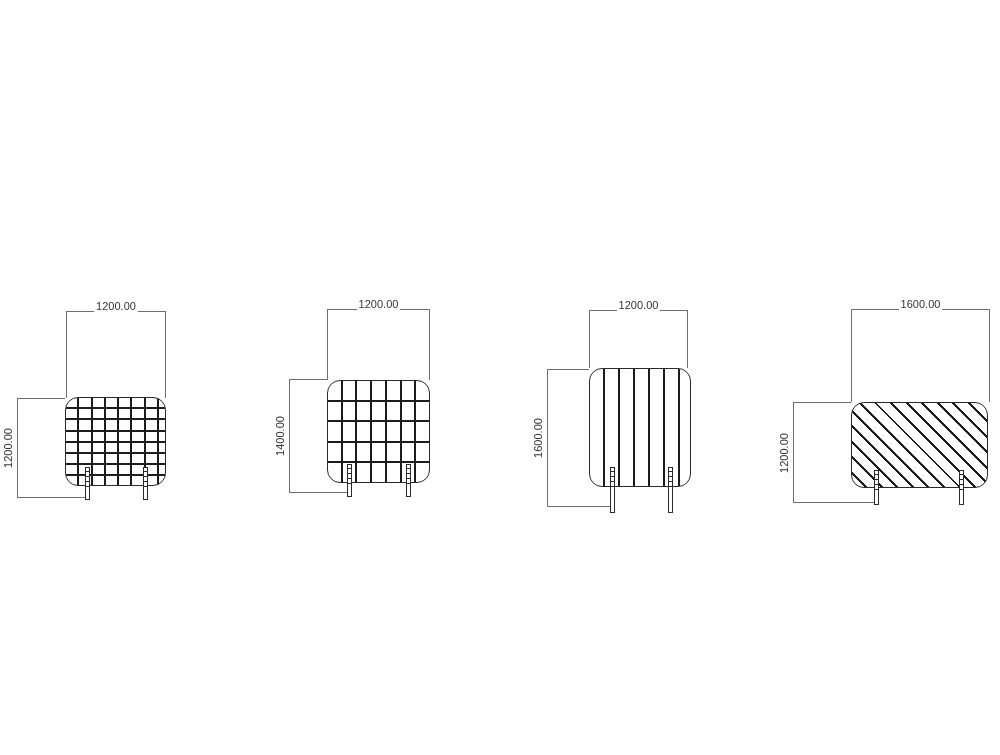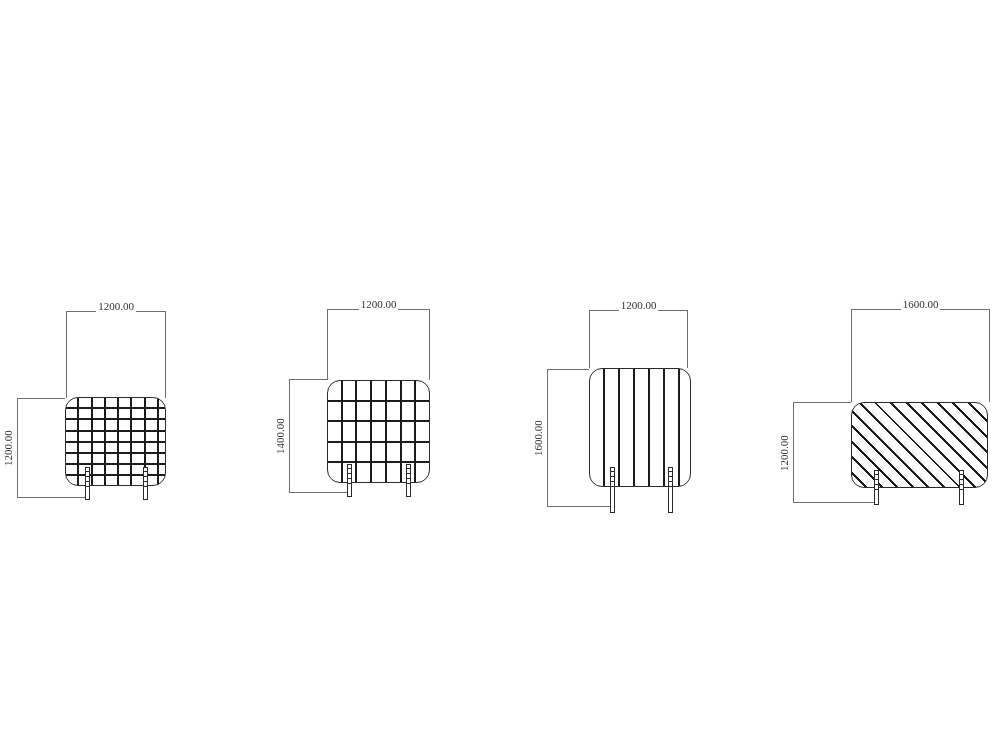--- a/index.html
+++ b/index.html
@@ -1,18 +1,18 @@
 <!DOCTYPE html>
 <html><head>
 <meta charset="utf-8">
 <style>
   html,body{margin:0;padding:0;background:#fff;}
   .canvas{
     position:relative;width:1000px;height:755px;background:#ffffff;overflow:hidden;
-    font-family:Liberation Serif, serif;
+    font-family:Liberation Sans, sans-serif;
   }
   .drawing{position:absolute;left:0;top:0;width:100%;height:100%;}
 
   
   .dimh{position:absolute;height:0;z-index:1;}
   .dimh .dline{position:absolute;left:0;right:0;top:0;height:1px;background:#6e6e6e;}
   .dimh .ext{position:absolute;top:0;width:1px;background:#6e6e6e;}
   .dimh .ext.l{left:0;}
   .dimh .ext.r{right:0;}
   .dimh .dlabel{position:absolute;left:0;right:0;top:-11px;text-align:center;

